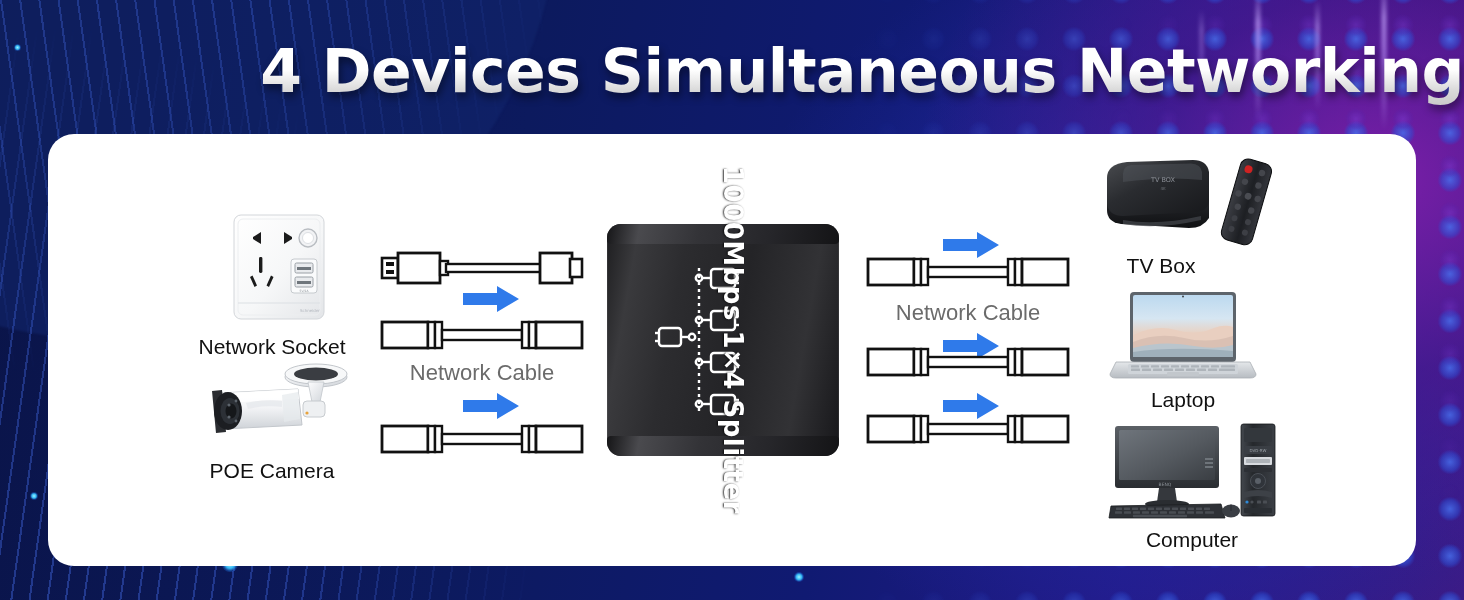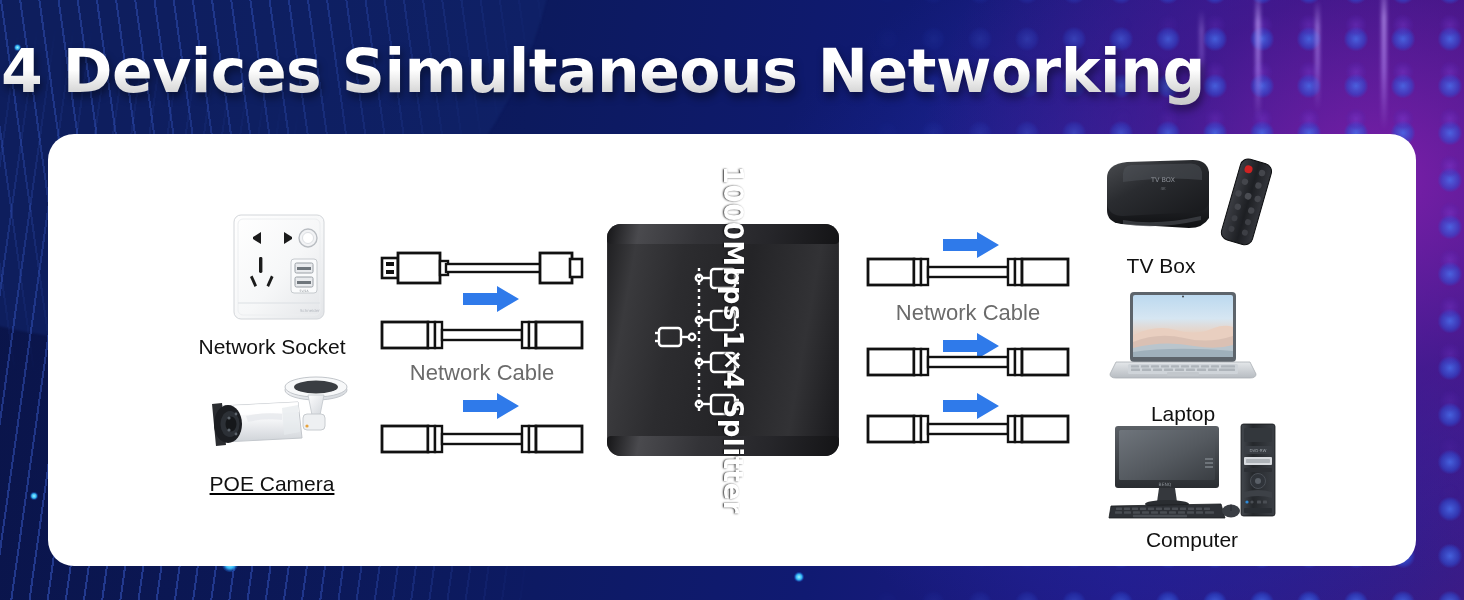--- a/index.html
+++ b/index.html
@@ -94,22 +94,22 @@
 
   .glow-dot {
     position: absolute;
     border-radius: 50%;
     background: radial-gradient(circle, #9ff5ff 0%, #35b8f5 38%, rgba(30,120,240,0.35) 62%, rgba(20,60,200,0) 100%);
   }
 
   
   .title {
     position: absolute;
-    left: 1px; right: 0; top: 36px;
-    text-align: left;
+    left: 8px; right: 0; top: 36px;
+    text-align: right;
     font-size: 60px;
     font-weight: bold;
     letter-spacing: -0.5px;
     color: #f2f2f2;
     background: linear-gradient(to bottom, #ffffff 0%, #ffffff 48%, #d9d9d9 78%, #c9c9c9 100%);
     -webkit-background-clip: text;
     background-clip: text;
     -webkit-text-fill-color: transparent;
     filter: drop-shadow(2px 5px 4px rgba(0,0,0,0.45));
     font-family: "DejaVu Sans", sans-serif;
@@ -233,21 +233,21 @@
       <rect x="97" y="66" width="18" height="10" rx="1.5" fill="#e9ebee" stroke="#9aa0a6" stroke-width="1"></rect>
       <rect x="99" y="70" width="14" height="3" fill="#6f767c"></rect>
       <text x="106" y="80.5" font-size="3" fill="#8c9298" text-anchor="middle" font-family="DejaVu Sans, sans-serif">5V/2A</text>
 
       <line x1="40" y1="92" x2="122" y2="92" stroke="#dcdfe3" stroke-width="1.2"></line>
       <text x="112" y="101" font-size="4" fill="#b5bac0" text-anchor="middle" font-family="DejaVu Sans, sans-serif">Schneider</text>
     </svg>
     <div class="col-label" style="margin-top:8px;">Network Socket</div>
   </div>
 
-  <div class="abs" style="left:186px; top:368px; width:172px;text-decoration:underline;">
+  <div class="abs" style="left:186px; top:355px; width:172px;">
     <svg width="172" height="92" viewBox="0 0 172 92">
       <defs>
         <linearGradient id="camBody" x1="0" y1="0" x2="0" y2="1">
           <stop offset="0%" stop-color="#ffffff"></stop>
           <stop offset="45%" stop-color="#f4f5f7"></stop>
           <stop offset="100%" stop-color="#cfd3d8"></stop>
         </linearGradient>
         <linearGradient id="mountG" x1="0" y1="0" x2="1" y2="1">
           <stop offset="0%" stop-color="#fdfdfe"></stop>
           <stop offset="100%" stop-color="#d2d6db"></stop>
@@ -521,21 +521,21 @@
         <rect x="49" y="80.6" width="9" height="2.4" rx="0.6"></rect>
           <rect x="60" y="80.6" width="9" height="2.4" rx="0.6"></rect>
         <rect x="71" y="80.6" width="9" height="2.4" rx="0.6"></rect>
           <rect x="82" y="80.6" width="9" height="2.4" rx="0.6"></rect>
         <rect x="93" y="80.6" width="9" height="2.4" rx="0.6"></rect>
           <rect x="104" y="80.6" width="9" height="2.4" rx="0.6"></rect>
         <rect x="115" y="80.6" width="16" height="2.4" rx="0.6"></rect>
       </g>
       <rect x="63" y="84" width="32" height="4" rx="1" fill="#c2c7cc"></rect>
     </svg>
-    <div class="col-label" style="margin-top:14px;">Laptop</div>
+    <div class="col-label" style="margin-top:0;">Laptop</div>
   </div>
 
   <div class="abs" style="left:1107px; top:422px; width:170px;">
     <svg width="170" height="100" viewBox="0 0 170 100">
       <defs>
         <linearGradient id="monG" x1="0" y1="0" x2="0" y2="1">
           <stop offset="0%" stop-color="#5b6066"></stop>
           <stop offset="100%" stop-color="#2a2d31"></stop>
         </linearGradient>
         <linearGradient id="scrG" x1="0" y1="0" x2="1" y2="1">

